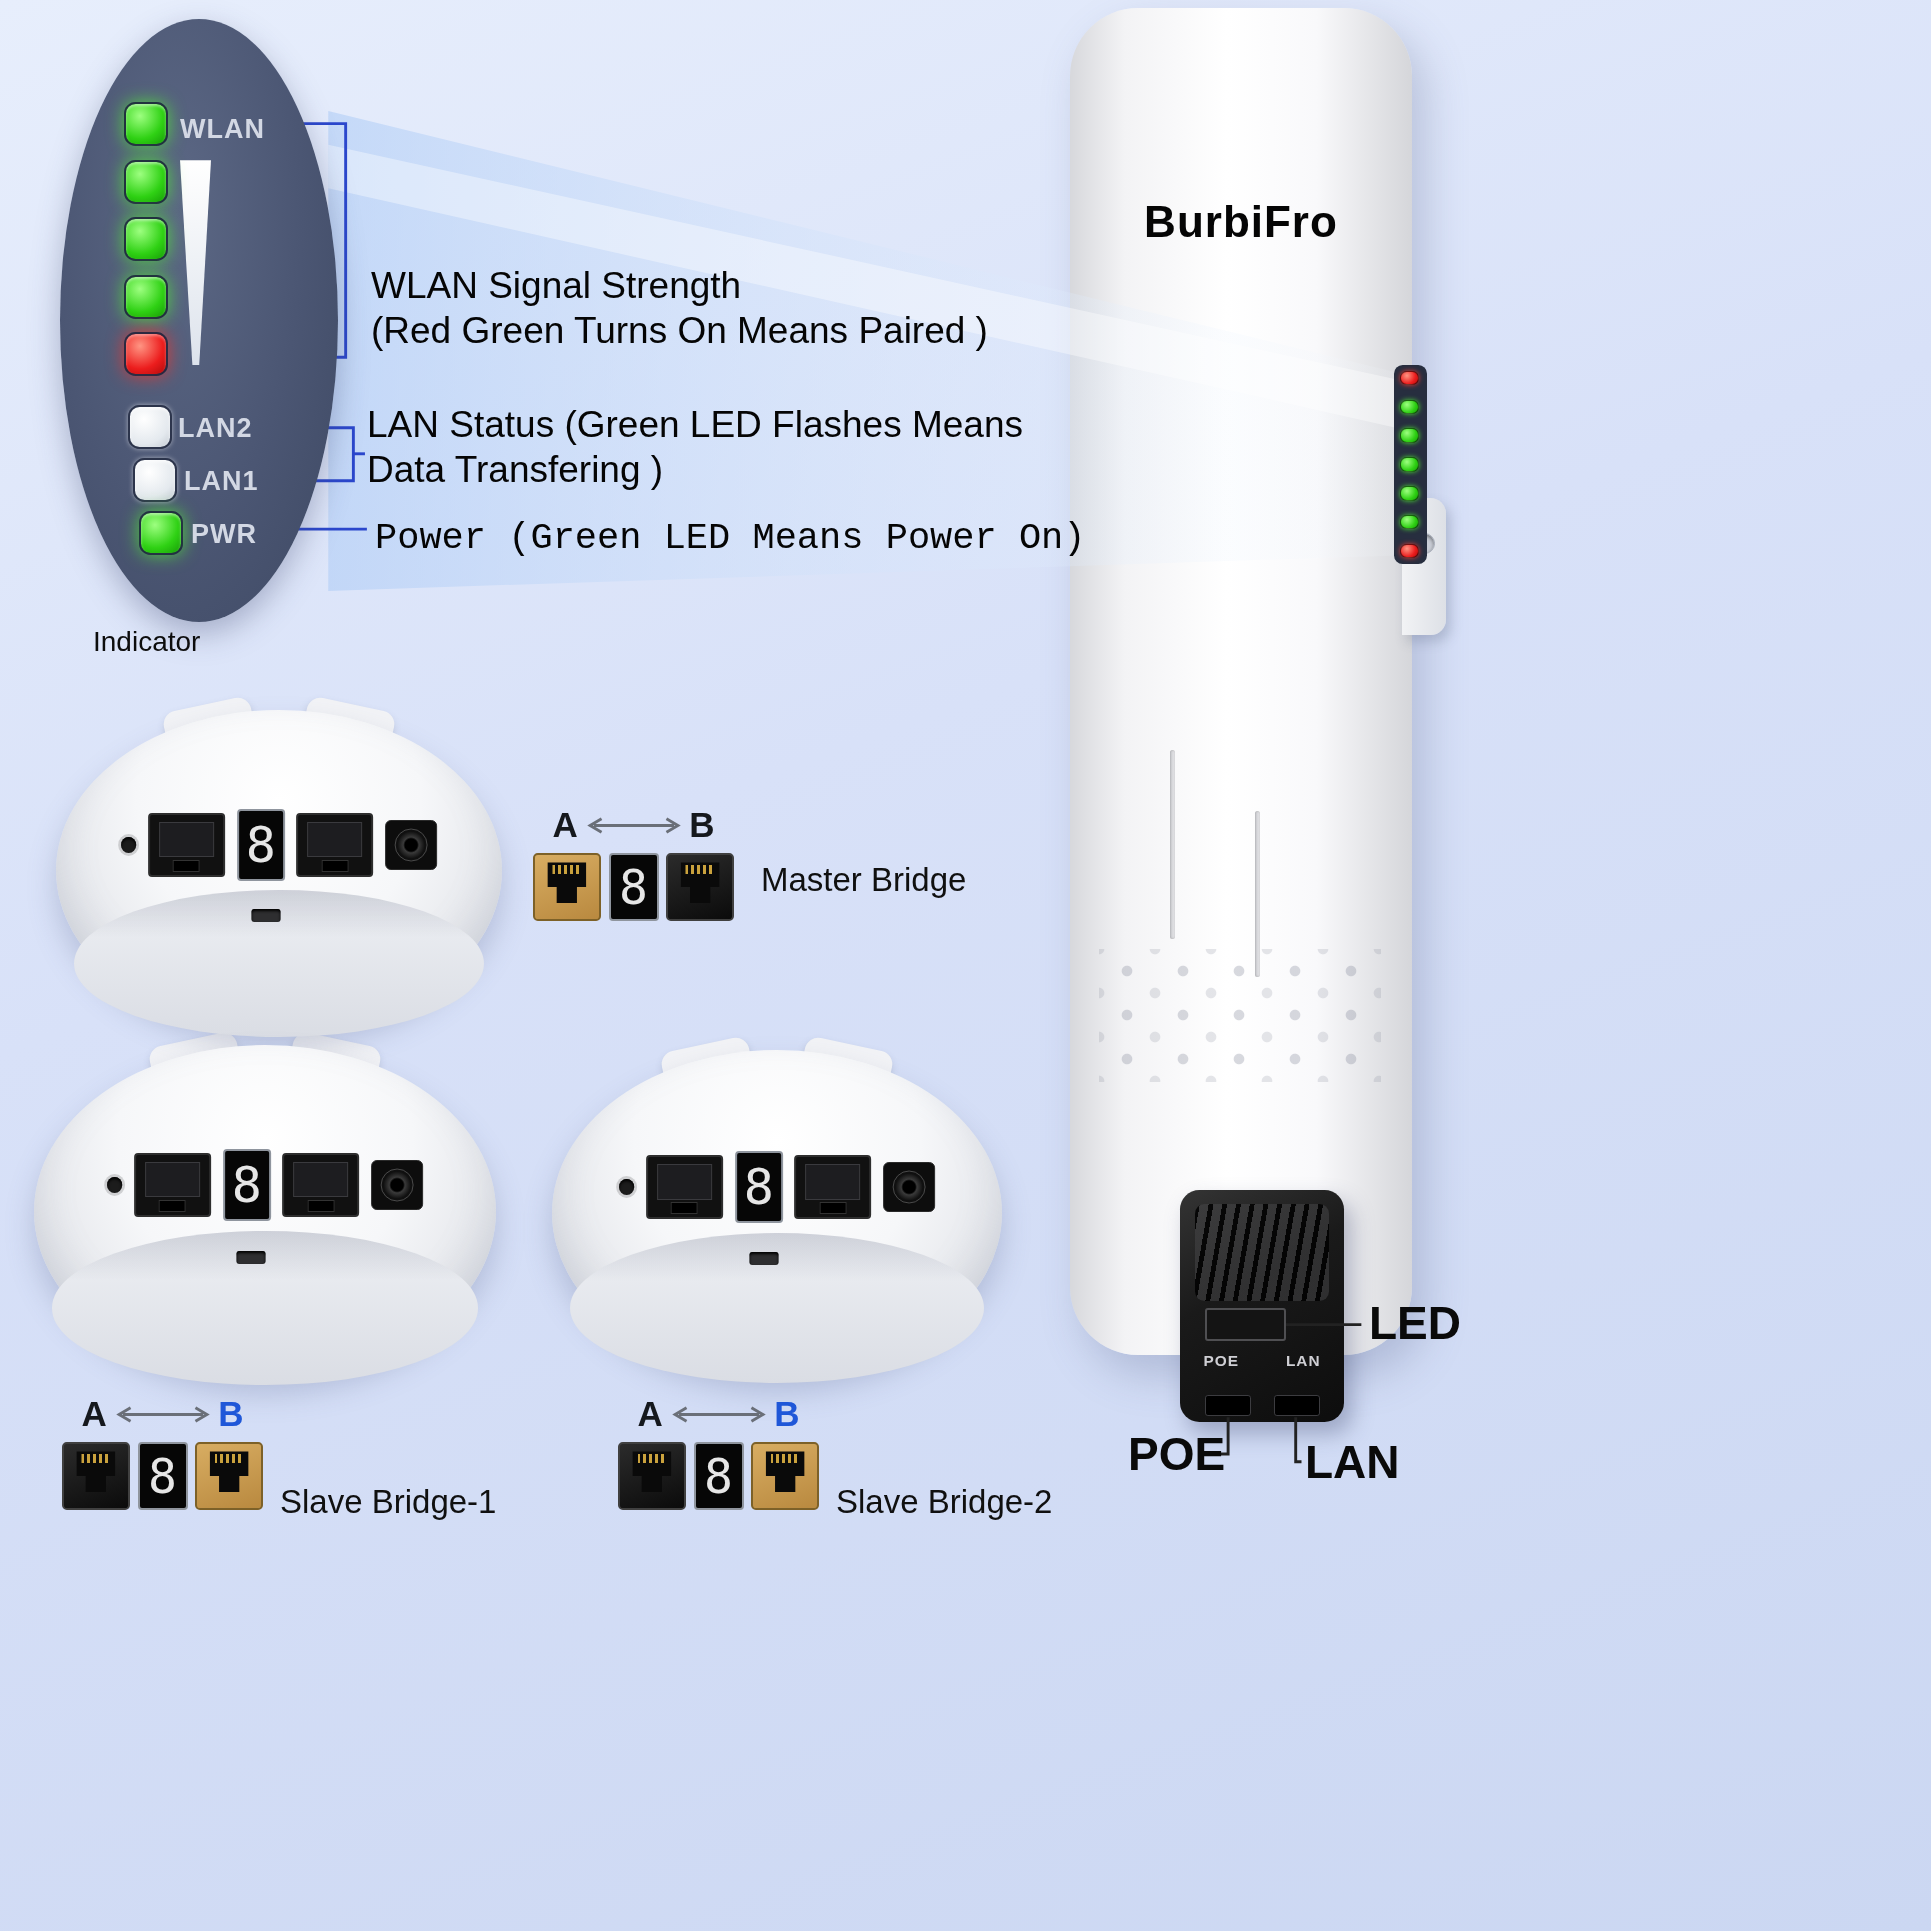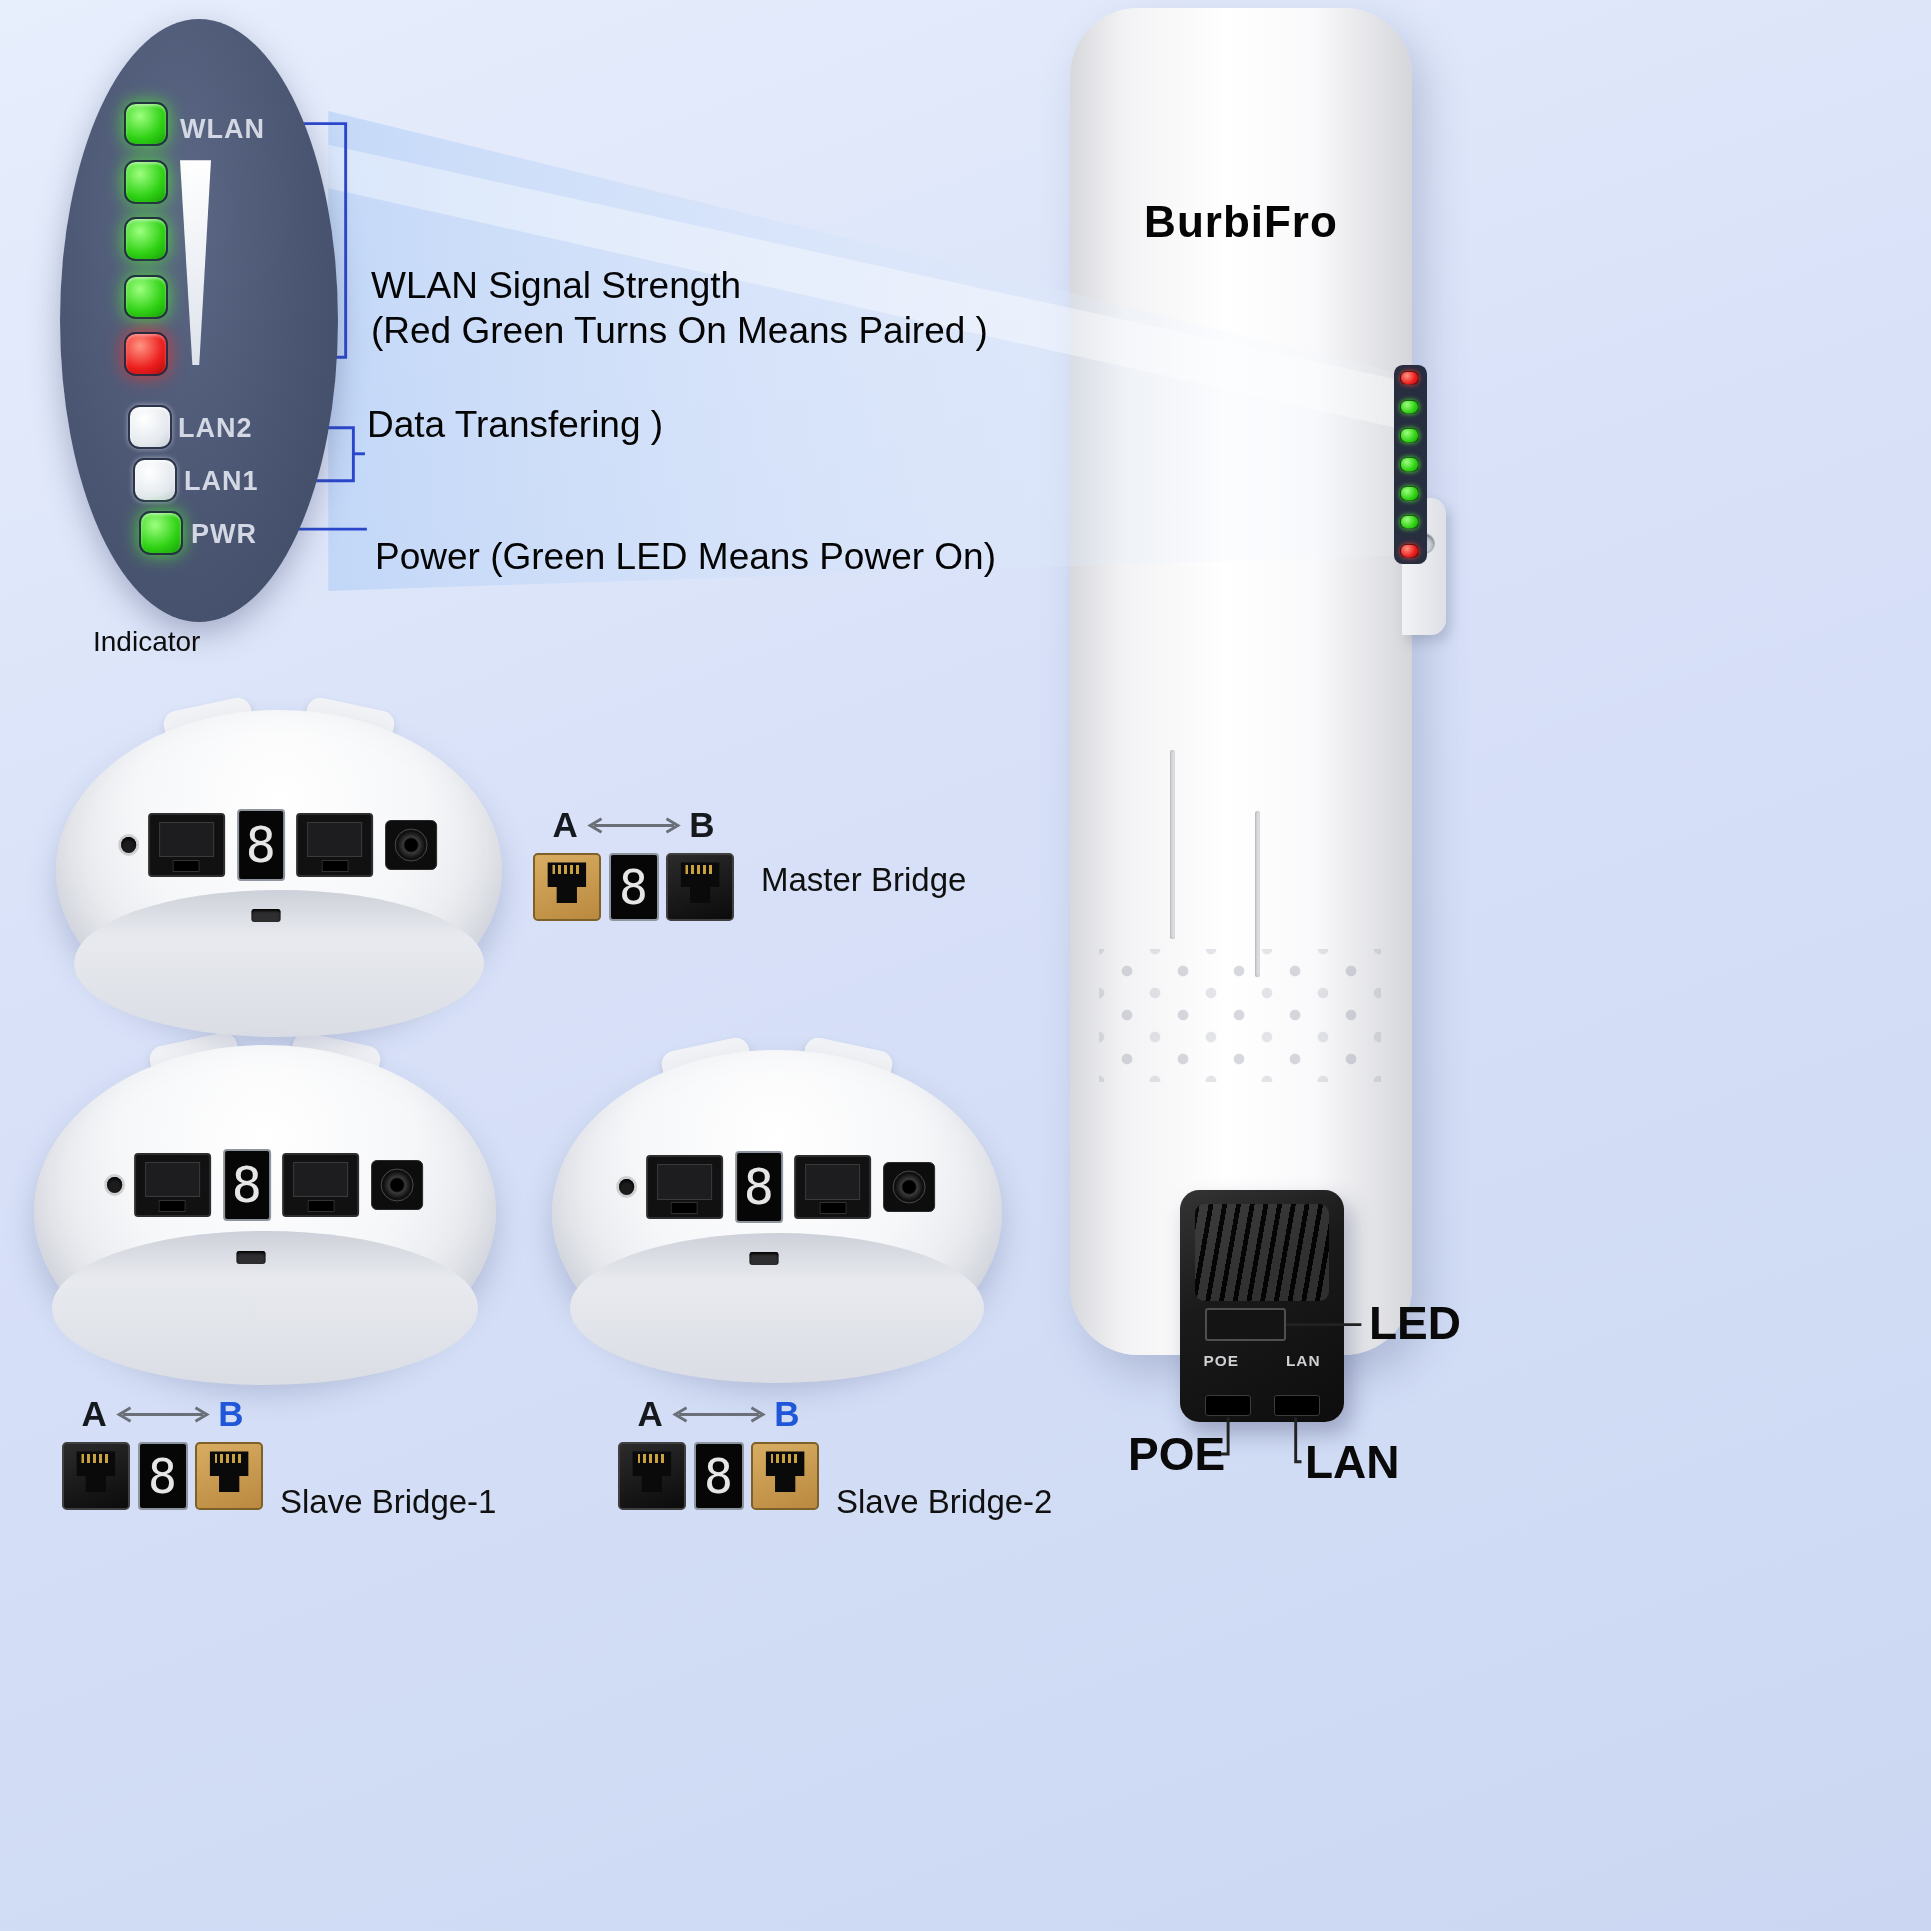--- a/index.html
+++ b/index.html
@@ -52,21 +52,21 @@
   .ind-label{position:absolute;color:#d3d8e4;font-size:27px;font-weight:600;letter-spacing:1px;z-index:2;}
   .lbl-wlan{left:120px;top:95px;} .lbl-lan2{left:118px;top:394px;}
   .lbl-lan1{left:124px;top:447px;} .lbl-pwr{left:131px;top:500px;}
   .wedge{position:absolute;left:120px;top:141px;width:31px;height:205px;z-index:1;
     background:linear-gradient(180deg,#ffffff,#dde3ec);
     clip-path:polygon(0 0,100% 0,62% 100%,40% 100%);}
   .indicator-caption{position:absolute;left:93px;top:626px;font-size:28px;color:#0d0d0d;z-index:4;}
 
   
   .callout{position:absolute;font-size:37px;color:#050505;line-height:45px;z-index:4;}
-  .co-wlan{left:371px;top:263px;} .co-lan{left:367px;top:402px;} .co-power{left:375px;top:534px;}
+  .co-wlan{left:371px;top:263px;} .co-lan{left:367px;top:402px;} .co-power{left:375px;top:516px;font-family:Liberation Mono, monospace;}
 
   
   .overlay{position:absolute;left:0;top:0;width:1931px;height:1931px;z-index:3;pointer-events:none;}
 
   
   .oval-unit{position:absolute;}
   .u1{left:56px;top:710px;width:446px;height:321px;}
   .u2{left:34px;top:1045px;width:462px;height:333px;}
   .u3{left:552px;top:1050px;width:450px;height:326px;}
   .ear{position:absolute;width:89px;height:46px;background:#f2f3f6;border-radius:13.5px;top:-5.8px;z-index:0;
@@ -190,20 +190,21 @@
     <div class="ind-led green led-pwr"></div>
     <span class="ind-label lbl-pwr">PWR</span>
   </div>
   <div class="indicator-caption">Indicator</div>
 
   <div class="callout co-wlan">
     <div>WLAN Signal Strength</div>
     <div>(Red Green Turns On Means Paired )</div>
   </div>
   <div class="callout co-lan">
+    <div>LAN Status (Green LED Flashes Means</div>
     <div>Data Transfering )</div>
   </div>
   <div class="callout co-power">Power (Green LED Means Power On)</div>
 
   <div class="oval-unit u1">
     <div class="ear l"></div>
     <div class="ear r"></div>
     <div class="oval-body"></div>
     <div class="lip"></div>
     <div class="port-area">

